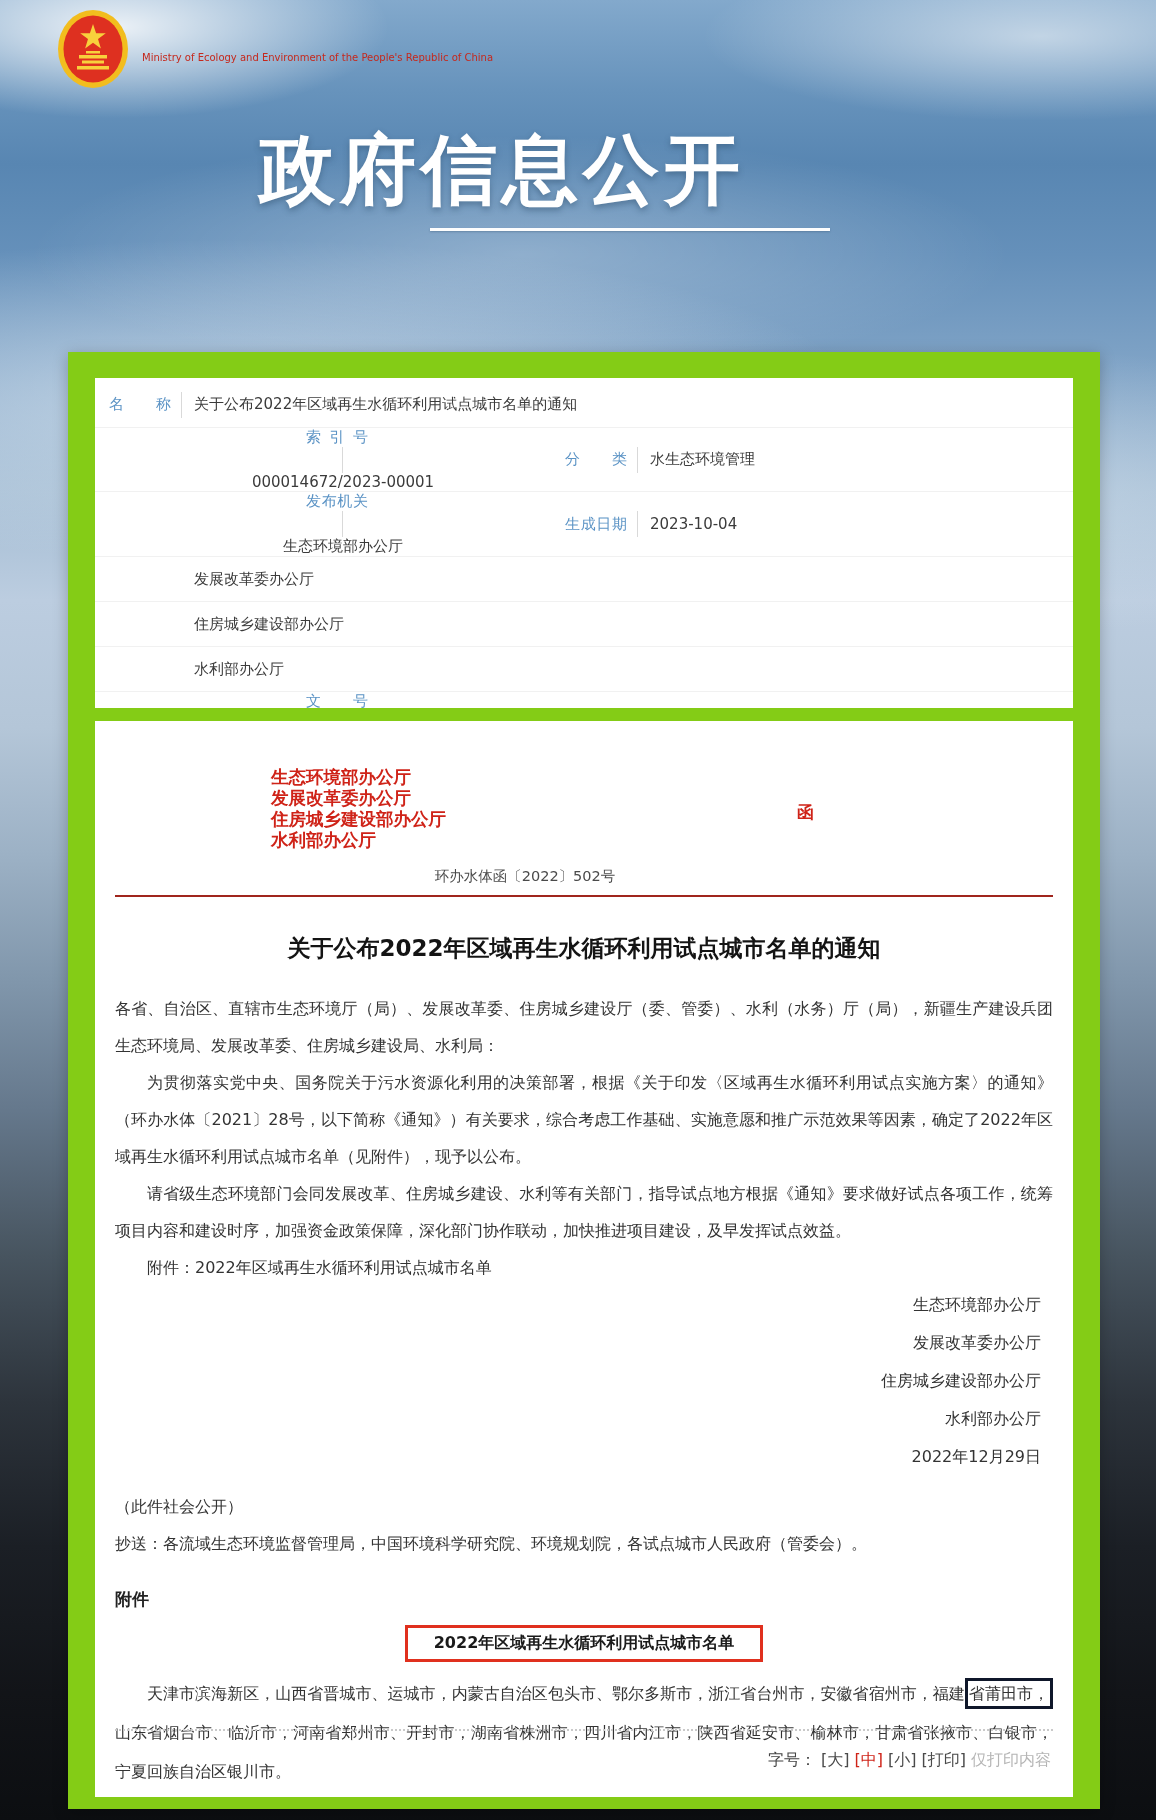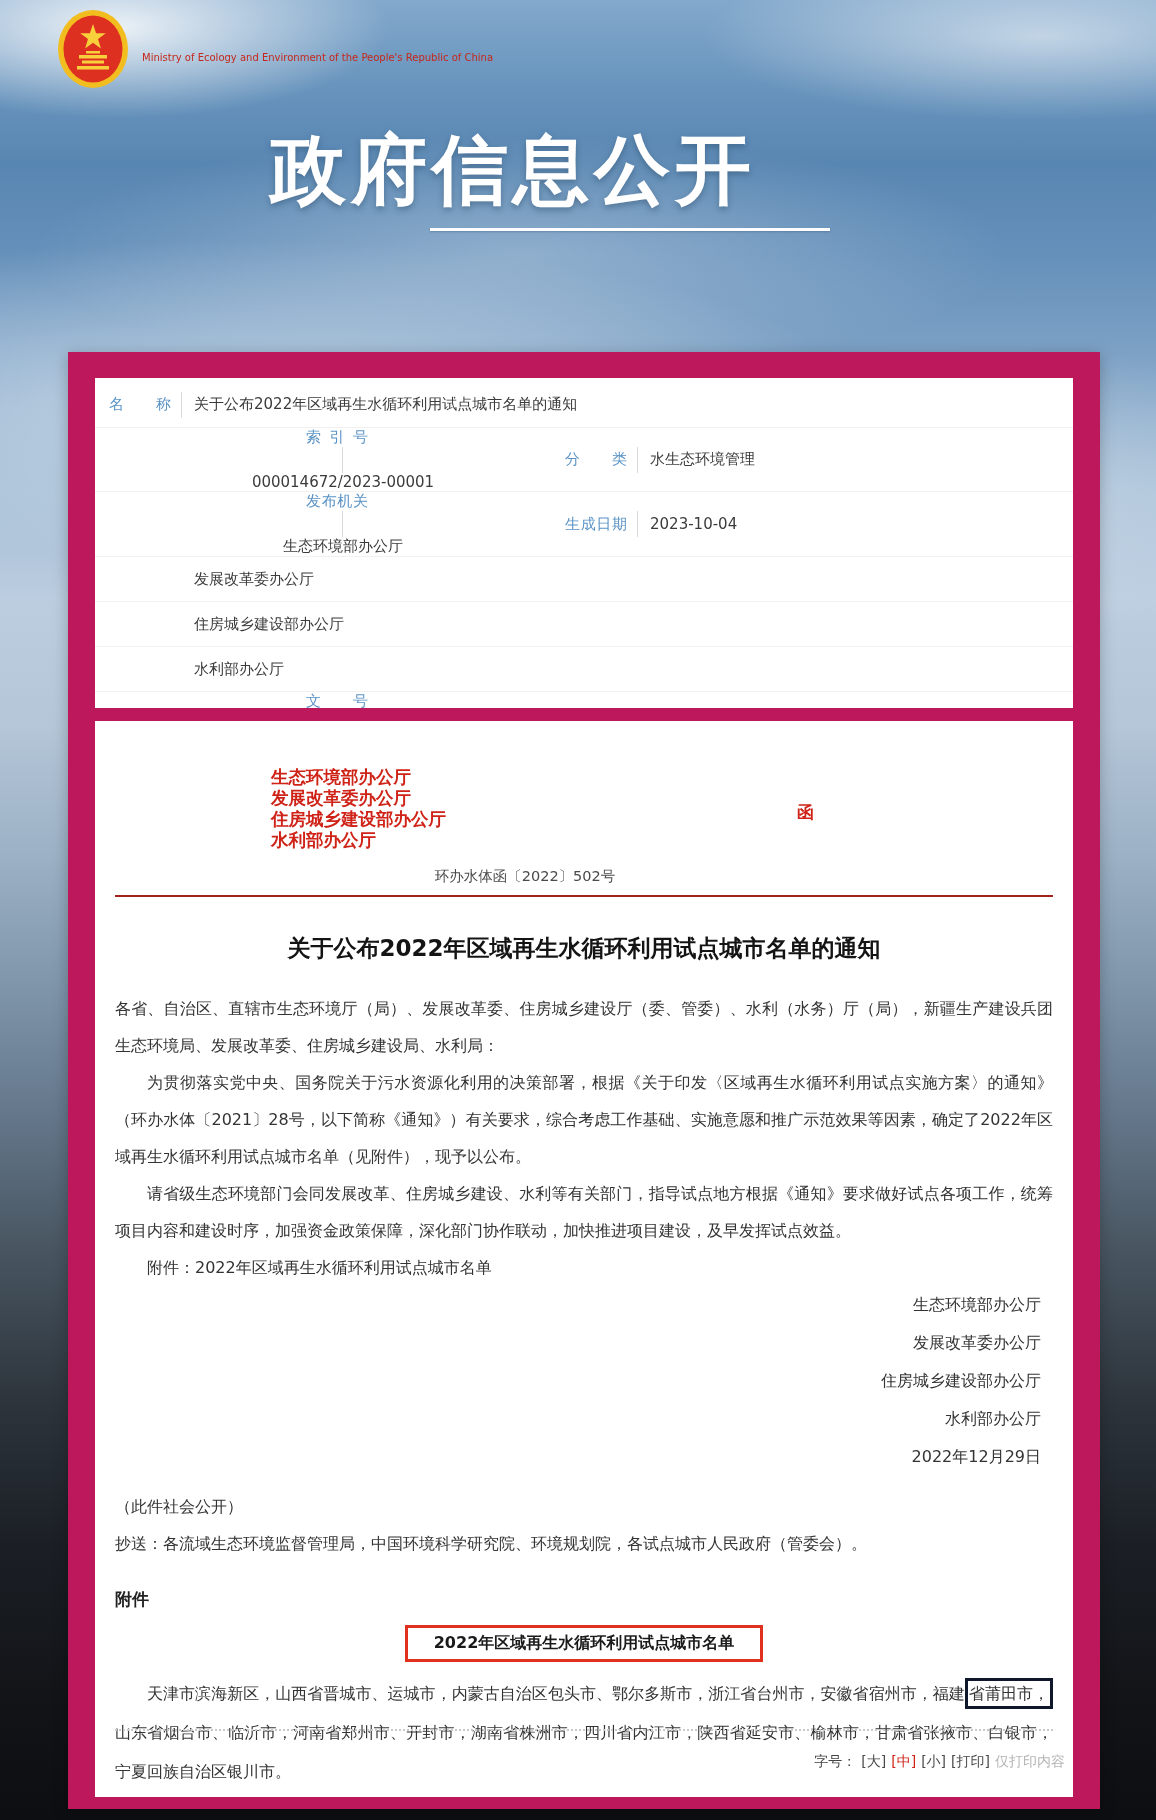--- a/index.html
+++ b/index.html
@@ -19,28 +19,28 @@
         #47545f 69%,#2d343c 77%,#1b1f25 85%,#121418 93%,#0c0e11 100%);
   }
   
   .masthead { position:absolute; top:0; left:0; right:0; height:96px; }
   .masthead-inner { display:flex; align-items:center; padding:8px 0 0 56px; cursor:pointer; }
   .emblem { width:74px; height:82px; flex:0 0 auto; }
   .ministry-txt { margin-left:12px; padding-top:10px; }
   .ministry-cn { font-size:29px; font-weight:bold; color:#c5281c; letter-spacing:1px;
                  text-shadow:0 1px 1px rgba(255,255,255,.35); }
   .ministry-en { font-size:10px; color:#c5281c; margin-top:6px; }
-  .banner-title { position:absolute; top:120px; left:513px; transform:translateX(-50%);
+  .banner-title { position:absolute; top:120px; left:502px; transform:translateX(-50%);
     font-size:76px; font-weight:bold; color:#fff; letter-spacing:5px; white-space:nowrap;
     text-shadow:0 3px 6px rgba(40,70,100,.45); }
   .banner-underline { position:absolute; top:228px; left:430px; width:400px; height:3px;
     background:#fdfdfd; box-shadow:0 1px 2px rgba(60,90,120,.4); }
   
   .container { position:absolute; top:352px; left:68px; width:1032px;
-    background:#be185d; padding:26px 27px 12px 27px;
+    background:#84cc16; padding:26px 27px 12px 27px;
     box-shadow:0 3px 14px rgba(0,0,0,.25); }
   
   .meta-panel { background:#fff; height:330px; margin-bottom:13px; padding-top:4px; overflow:hidden; }
   .mrow { display:flex; align-items:center; min-height:45px; }
   .mrow + .mrow { border-top:1px solid #f1f1f1; }
   .mcell { display:flex; align-items:center; }
   .mcell.cleft  { width:470px; padding-left:14px;flex-direction:column; }
   .mcell.cfull  { flex:1; padding-left:14px; }
   .mcell.cright { flex:1; }
   .lbl { display:inline-block; width:62px; color:#5b93c5; font-size:15px;
@@ -61,21 +61,21 @@
   .public-note { margin-top:12px; font-size:16px; color:#333; line-height:37px; }
   .cc-line { font-size:16px; color:#333; line-height:37px; }
   .appendix-label { margin-top:26px; font-size:17px; font-weight:bold; color:#222; }
   .appendix-box { width:fit-content; margin:14px auto 0 auto; padding:5px 26px;
     border:3px solid #e0301e; font-size:16px; font-weight:bold; color:#1a1a1a; }
   .city-list { margin-top:12px; font-size:16px; color:#333; line-height:39px;
     text-align:justify; text-indent:2em; }
   .hl-box { border:3px solid #0f172a; padding:3px 1px; }
   .dotted-rule { position:absolute; left:20px; right:20px; bottom:66px;
     border-top:2px dotted #c9c9c9; }
-  .doc-footer { position:absolute; right:8px; bottom:26px; font-size:14px; color:#555;text-align:center; }
+  .doc-footer { position:absolute; right:22px; bottom:26px; font-size:16px; color:#555;text-align:center; }
   .doc-footer span { margin-left:5px; }
   .fs-label { color:#444; }
   .fs-btn { color:#4a4a4a; cursor:pointer; }
   .fs-btn.active { color:#cf2318; }
   .print-note { color:#b5b5b5; }
 </style>
 </head>
 <body>
 
 <div class="masthead">

